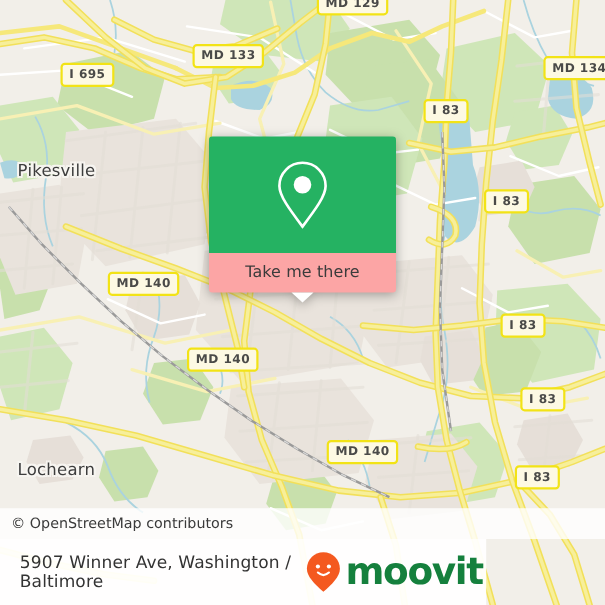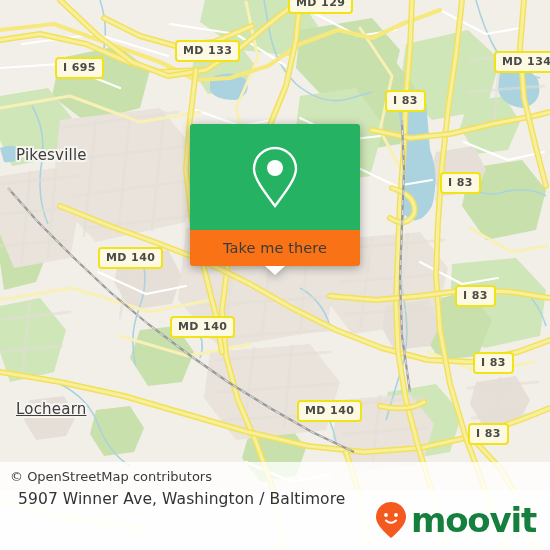--- a/index.html
+++ b/index.html
@@ -74,21 +74,21 @@
   #popup-head {
     height: 106px;
     background: #25b262;
     border-radius: 3px 3px 0 0;
     display: flex;
     align-items: center;
     justify-content: center;
   }
   #popup-body {
     height: 36px;
-    background: #f97316;
+    background: #fca5a5;
     border-radius: 0 0 3px 3px;
     display: flex;
     align-items: center;
     justify-content: center;
     position: relative;
   }
   #popup-cta {
     font-family: "DejaVu Sans", sans-serif;
     font-size: 14.5px;
     color: #3b3b3b;
@@ -126,27 +126,28 @@
     font-family: "DejaVu Sans", sans-serif;
     font-size: 13px;
     color: #3a3a3a;
   }
 
   
   #footer {
     position: absolute;
     left: 0;
     top: 490px;
-    width: 550px;
+    width: 442px;
     height: 60px;
     background: rgba(255,255,255,.94);
     display: flex;
+    align-items: center;
     justify-content: space-between;
     box-sizing: border-box;
-    padding: 0 14px 0 18px;
+    padding: 0 3px 0 18px;
   }
   #footer-address {
     font-family: "DejaVu Sans", sans-serif;
     font-size: 15.5px;
     color: #333333;
     letter-spacing: .1px;
   }
   #brand {
     display: flex;
     align-items: center;
@@ -414,21 +415,21 @@
         <path class="raild" d="M8 188 L38 222 L74 258 L110 292 L148 324 L188 354
                                L228 382 L270 408 L312 432 L354 452"></path>
       </g>
       <g>
         <path class="rail" d="M402 120 L404 170 L402 224 L400 280 L402 336 L410 392"></path>
         <path class="raild" d="M402 120 L404 170 L402 224 L400 280 L402 336 L410 392"></path>
       </g>
     </svg>
 
     <div class="place-label" style="left:16px; top:146px;">Pikesville</div>
-    <div class="place-label" style="left:16px; top:400px;text-decoration:underline;">Lochearn</div>
+    <div class="place-label" style="left:16px; top:418px;">Lochearn</div>
 
     <div class="shield" style="left:55px;  top:33px;margin-top:24px;">I 695</div>
     <div class="shield" style="left:175px; top:40px;">MD 133</div>
     <div class="shield" style="left:288px; top:-8px;">MD 129</div>
     <div class="shield" style="left:494px; top:51px;">MD 134</div>
     <div class="shield" style="left:385px; top:90px;">I 83</div>
     <div class="shield" style="left:440px; top:172px;">I 83</div>
     <div class="shield" style="left:98px;  top:247px;">MD 140</div>
     <div class="shield" style="left:455px; top:285px;">I 83</div>
     <div class="shield" style="left:170px; top:316px;">MD 140</div>

